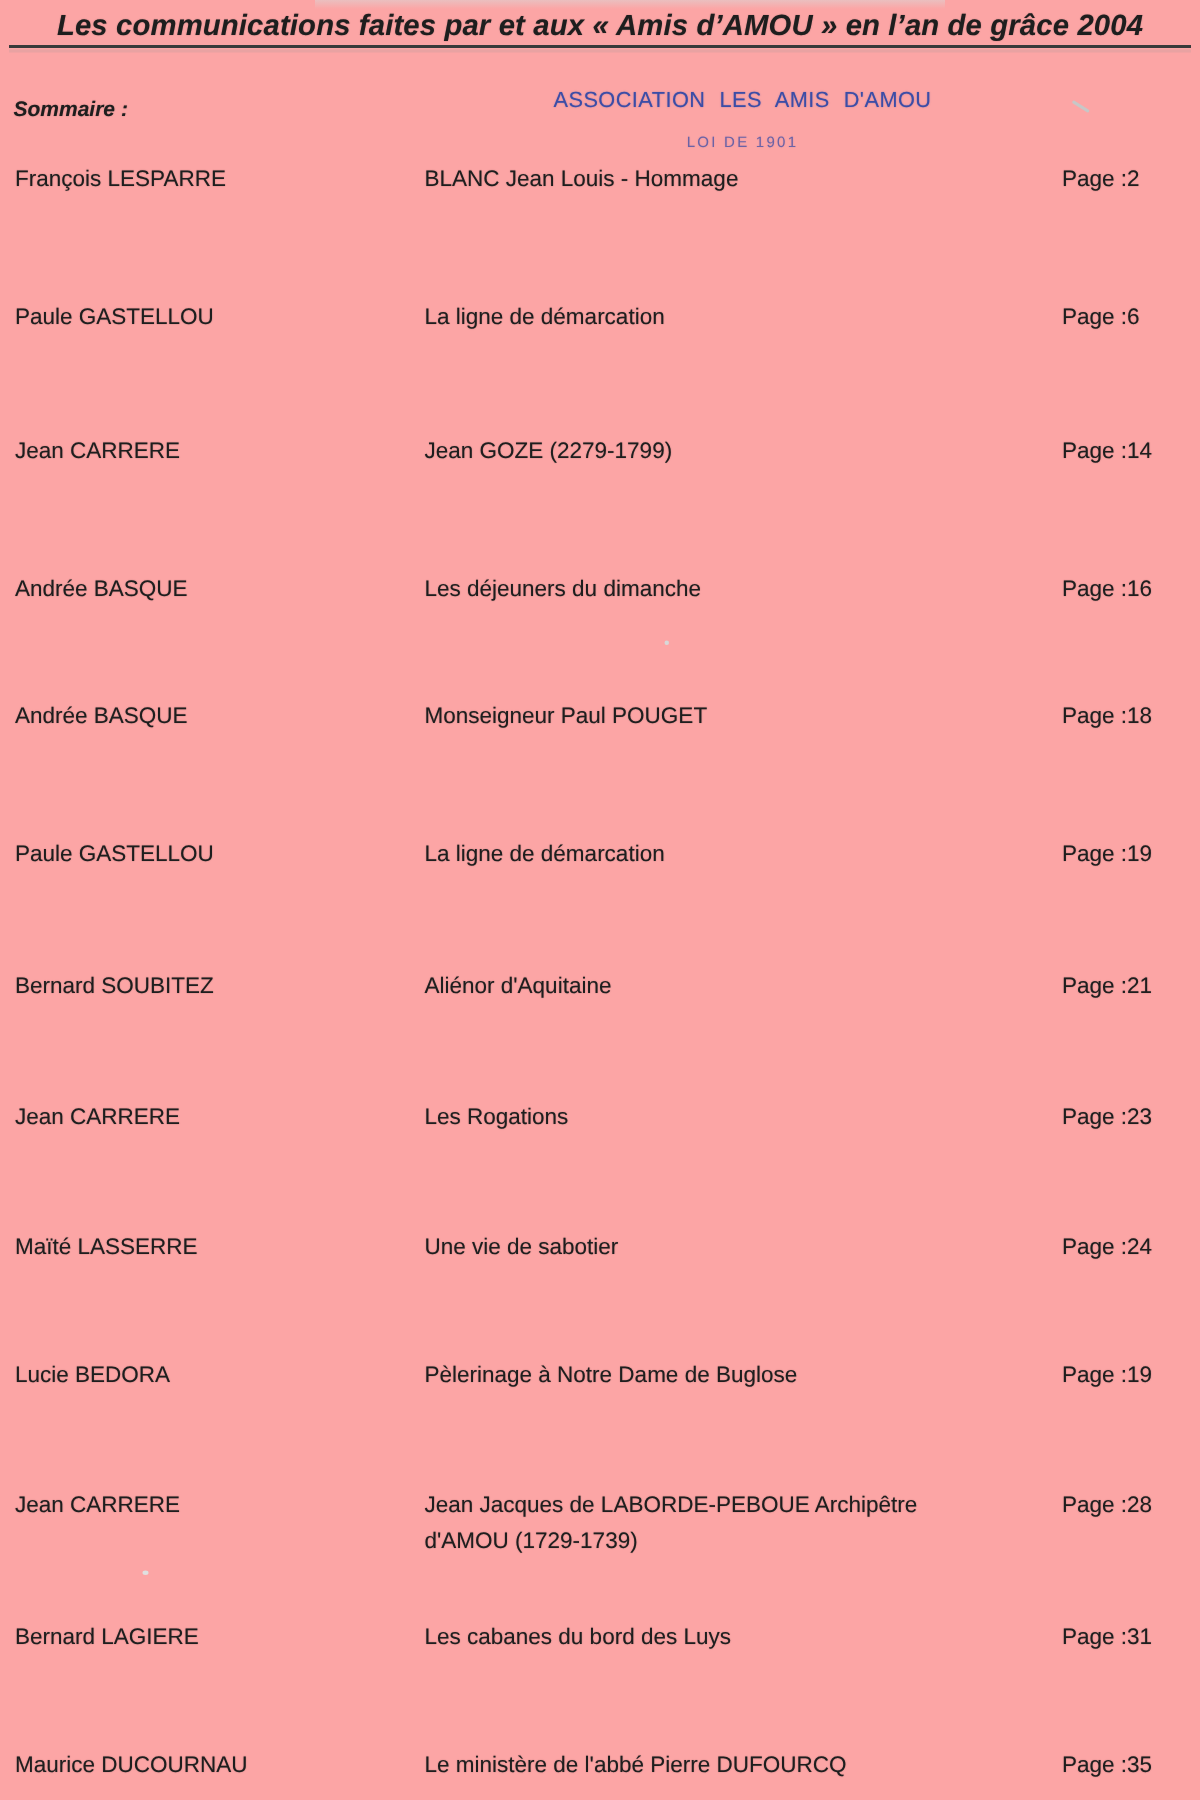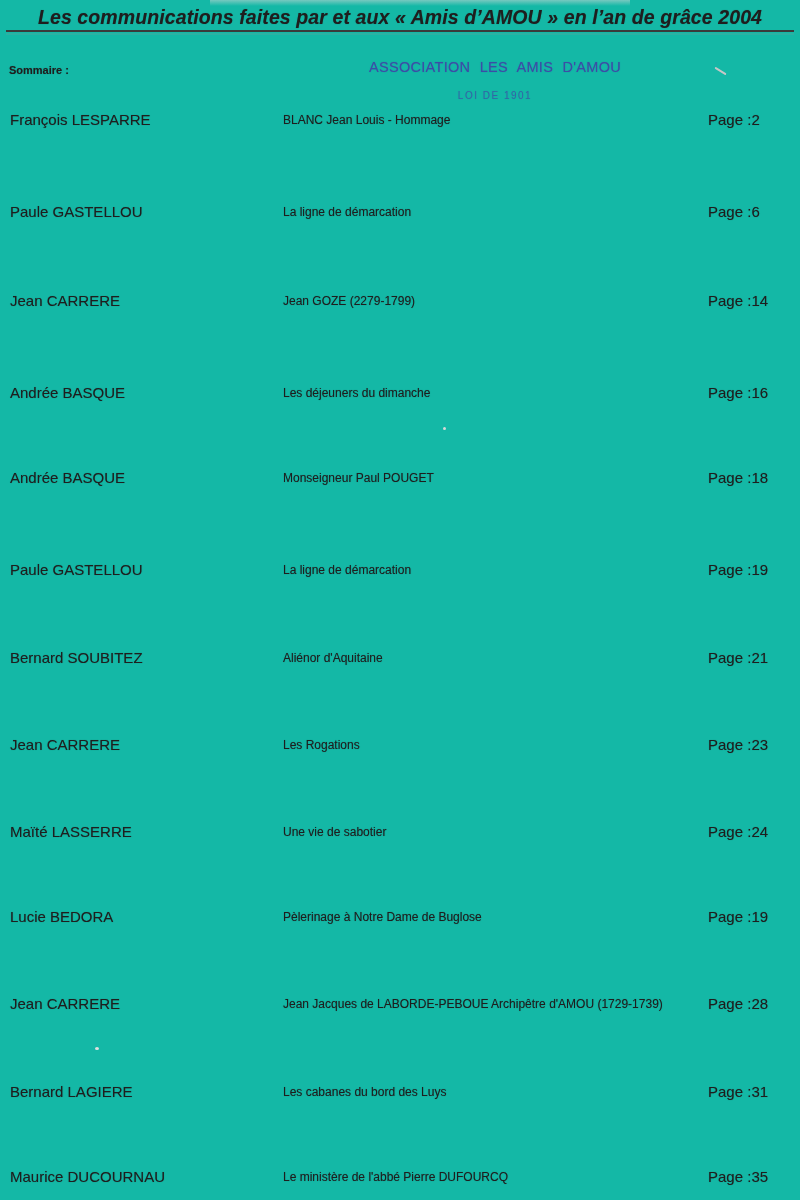--- a/index.html
+++ b/index.html
@@ -6,21 +6,21 @@
   body {
     width: 800px; height: 1200px;
     background: #ffffff;
     font-family: "Liberation Sans", sans-serif;
     color: #1e1e1e;
     overflow: hidden;
   }
   .page {
     position: relative;
     width: 800px; height: 1200px;
-    background: #14b8a6;
+    background: #fca5a5;
   }
   
   .ink { text-shadow: 0 0 0.8px rgba(30,30,30,0.45); }
 
   .doc-title {
     position: absolute;
     top: 6px; left: 0; width: 100%;
     text-align: center;
     font-size: 19.5px;
     font-weight: bold;
@@ -37,22 +37,23 @@
   .top-smudge {
     position: absolute;
     top: 0; left: 210px; width: 420px; height: 6px;
     background: linear-gradient(#d9d9d9, transparent);
     opacity: 0.5;
   }
 
   .sommaire {
     position: absolute;
     top: 64px; left: 9px;
-    font-size: 11px;
+    font-size: 14px;
     font-weight: bold;
+    font-style: italic;
   }
 
   .stamp {
     position: absolute;
     top: 60px; left: 320px; width: 350px;
     text-align: center;
     line-height: 1;
   }
   .stamp-line1 {
     font-size: 14.5px;
@@ -86,21 +87,21 @@
     width: 4px; height: 3px; background: #e0e0e0; border-radius: 50%;
   }
 
   .toc-row { position: absolute; left: 0; width: 800px; }
   .col-author {
     position: absolute; left: 10px; top: 0; width: 262px;
     font-size: 15px; line-height: 23px; white-space: nowrap;
   }
   .col-title {
     position: absolute; left: 283px; top: 0; width: 388px;
-    font-size: 12px; line-height: 24px;
+    font-size: 15px; line-height: 24px;
   }
   .col-page {
     position: absolute; left: 708px; top: 0; width: 82px;
     display: flex; justify-content: flex-start;
     font-size: 15px; line-height: 23px;
   }
   .page-num { text-align: right; }
 </style>
 </head>
 <body>

